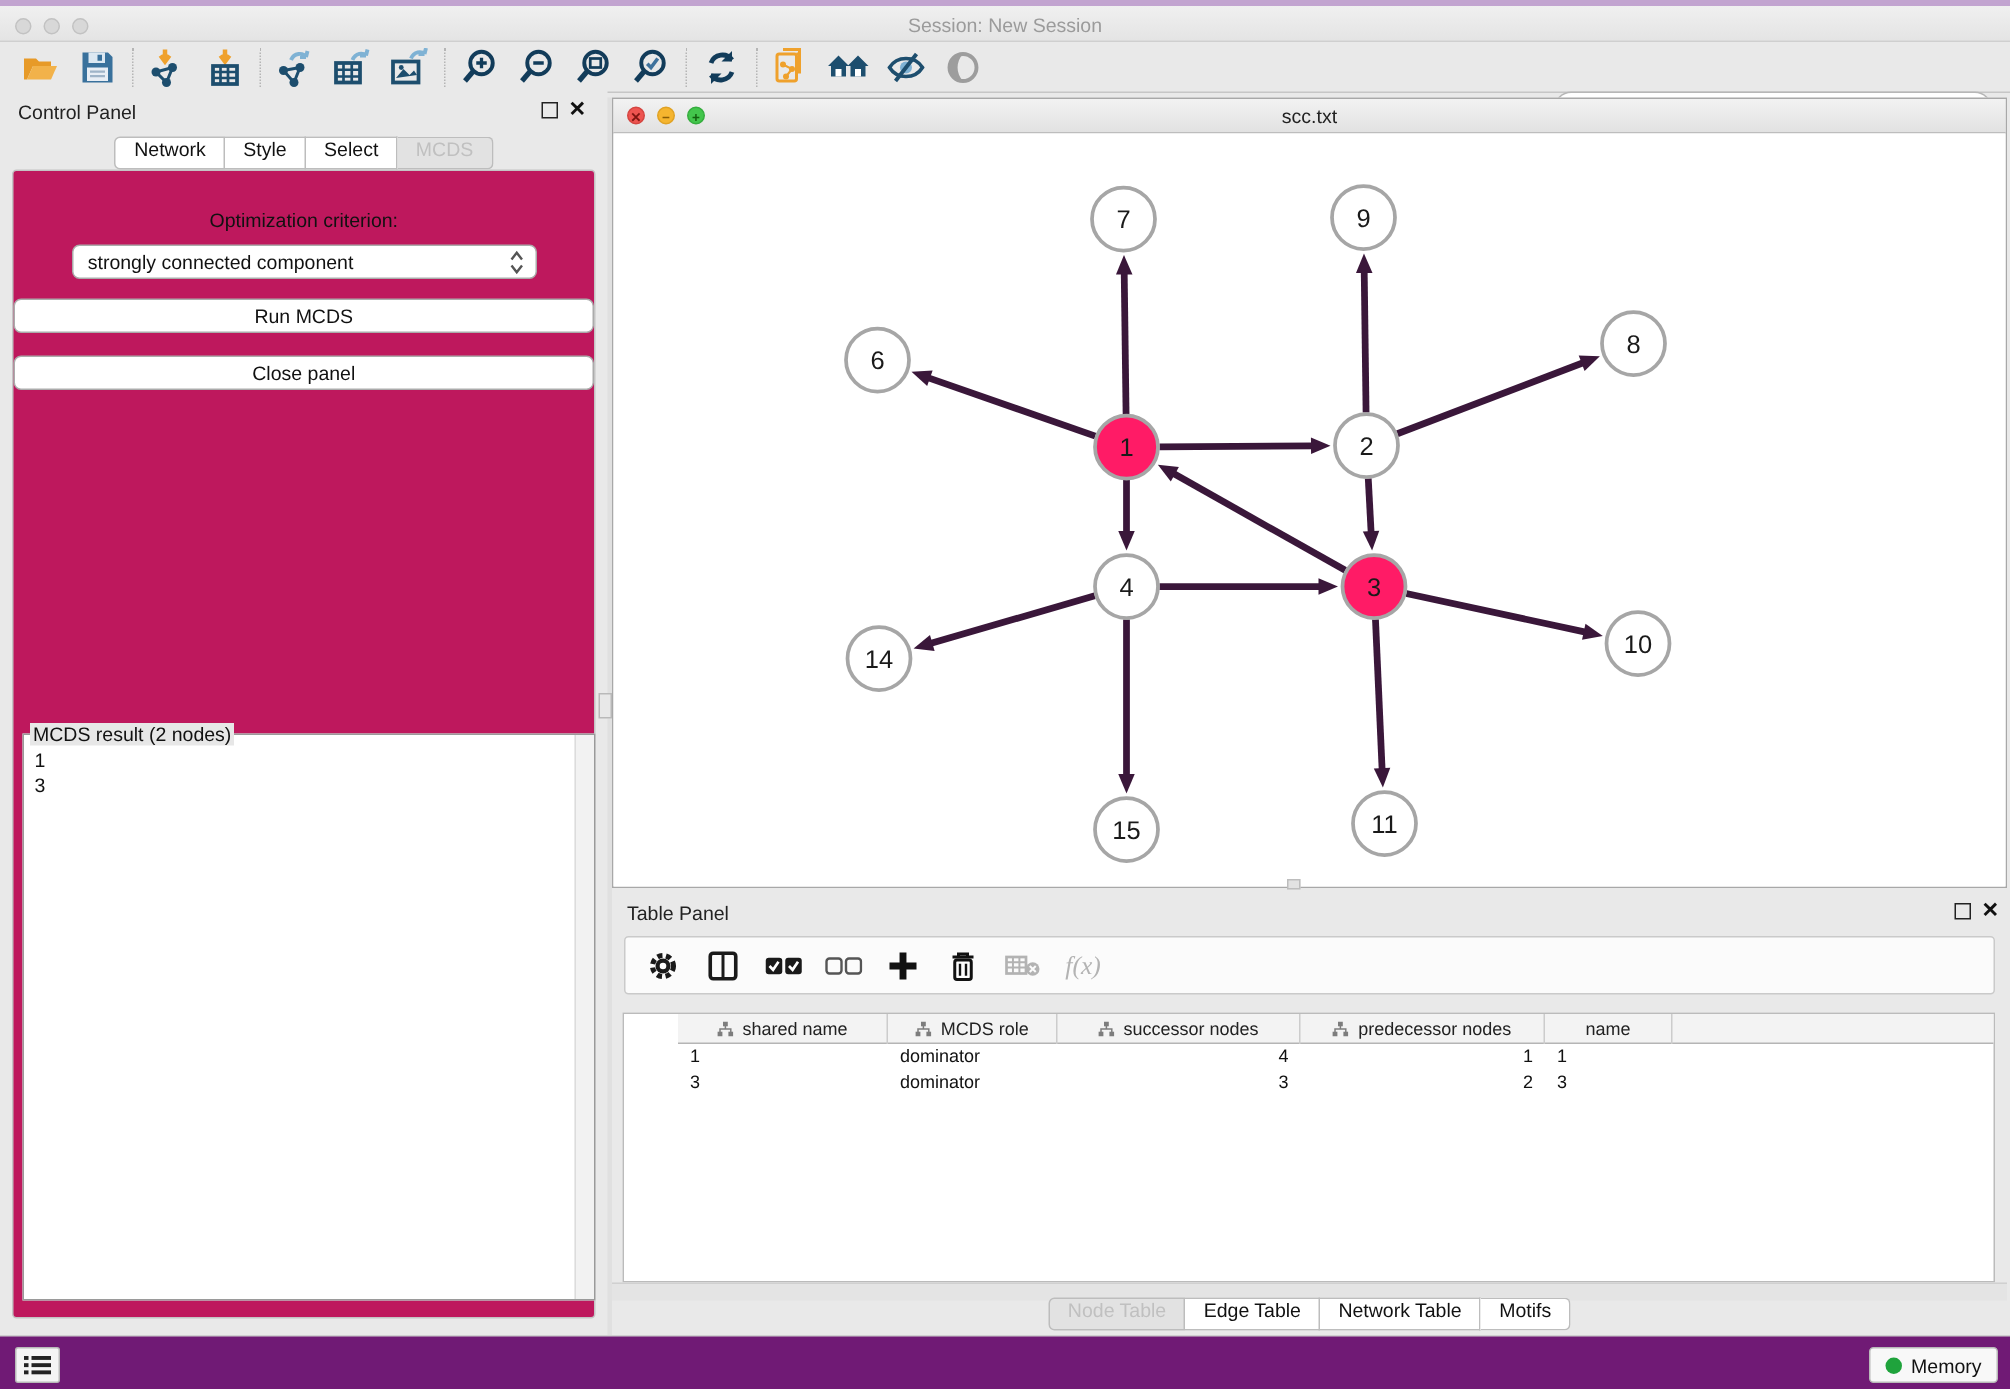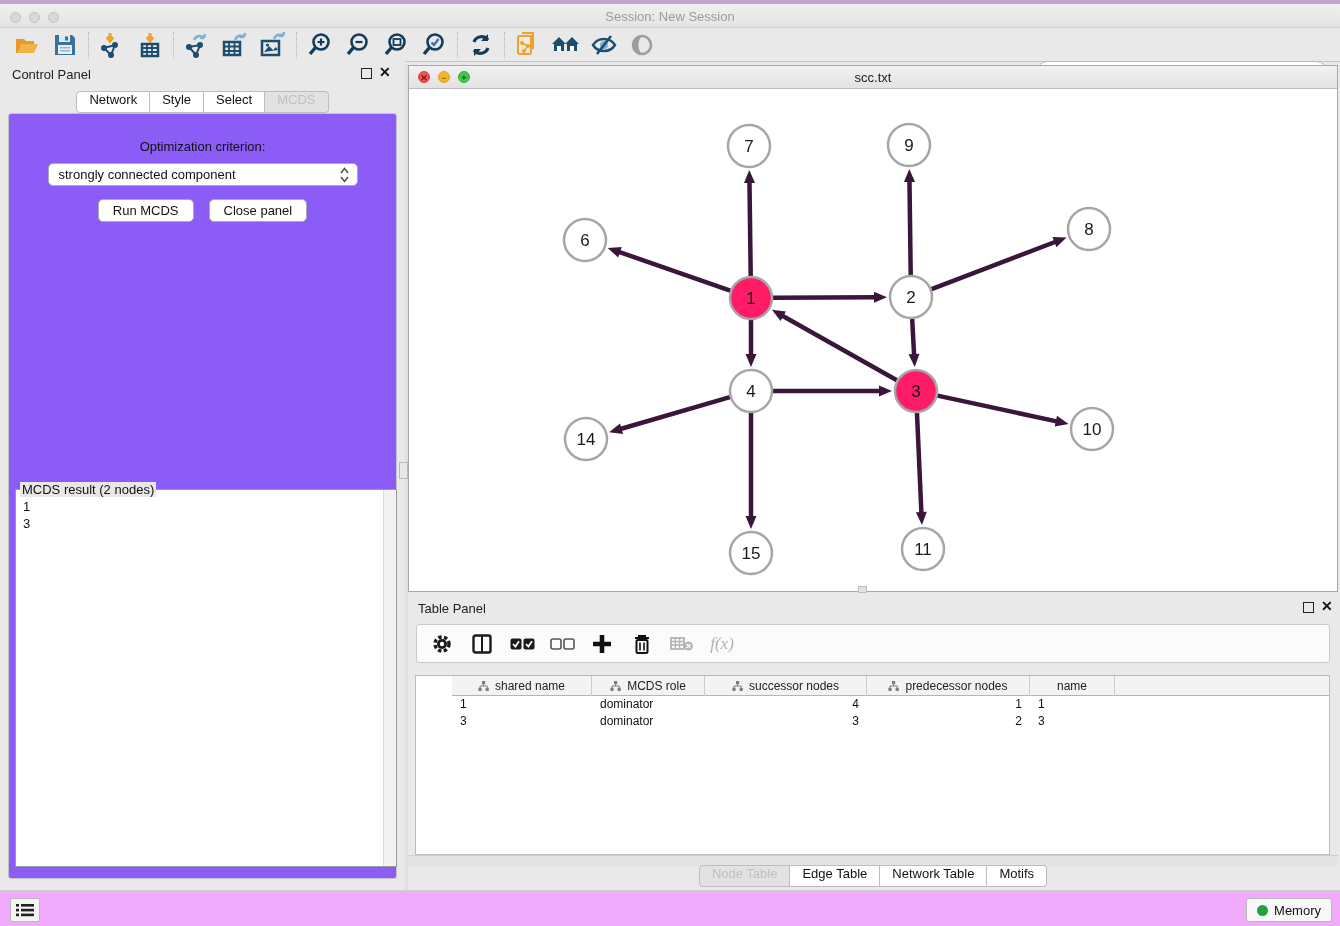--- a/index.html
+++ b/index.html
@@ -23,25 +23,25 @@
   #control-panel { left:0; top:60px; width:405px; height:825px; background:#e9e9e9; }
   #cp-header { position:absolute; left:0; top:0; width:100%; height:30px; }
   #cp-title { position:absolute; left:12px; top:7px; font-size:13px; color:#222; }
   .panel-float { position:absolute; top:8px; width:11px; height:11px; border:1.5px solid #222; }
   .panel-close { position:absolute; top:4px; font-size:14px; font-weight:bold; color:#111; }
   #cp-tabs { position:absolute; left:0; top:31px; width:100%; display:flex; justify-content:center; }
   .seg-tab { font-size:13px; padding:0 12px; background:#fff; border:1px solid #bdbdbd; border-left:none; color:#111; height:22px; }
   .seg-tab:first-child { border-left:1px solid #bdbdbd; border-radius:4px 0 0 4px; }
   .seg-tab:last-child { border-radius:0 4px 4px 0; }
   .seg-tab.active { background:#e2e2e2; color:#c0c0c0; }
-  #cp-body { position:absolute; left:8px; top:53px; width:389px; height:766px; background:#8b5cf6; border:1px solid #c4c4c4; border-radius:3px; }
+  #cp-body { position:absolute; left:8px; top:53px; width:389px; height:766px; background:#be185d; border:1px solid #c4c4c4; border-radius:3px; }
   #opt-label { margin-top:25px; text-align:center; font-size:13px; color:#111; }
   #opt-select { position:relative; margin:9px auto 0; width:310px; height:23px; background:#fff; border:1px solid #ababab; border-radius:5px; font-size:13px; color:#111; line-height:21px; padding-left:10px; }
   #opt-stepper { position:absolute; right:8px; top:3px; }
-  #cp-buttons { margin-top:13px; display:flex; justify-content:center; gap:15px; }
+  #cp-buttons { margin-top:13px; display:flex; justify-content:center; gap:15px;flex-direction:column; }
   .cp-btn { background:#fff; border:1px solid #ababab; border-radius:5px; font-size:13px; color:#111; padding:3px 14px; height:23px; }
   #mcds-result { position:absolute; left:6px; top:375px; width:382px; height:378px; border:1px solid #9a9a9a; background:#fff; }
   #mcds-legend { position:absolute; left:4px; top:-8px; background:#e7e7e7; font-size:13px; color:#111; padding:0 2px; }
   #mcds-lines { position:absolute; left:0; top:4px; right:13px; bottom:0; padding:4px 7px; font-size:13px; line-height:17px; color:#111; }
   #mcds-scroll { position:absolute; right:0; top:0; bottom:0; width:13px; background:#f2f2f2; border-left:1px solid #dcdcdc; }
 
   
   #v-splitter { left:405px; top:65px; width:3px; height:825px; background:#e0e0e0; }
   #v-handle { left:399px; top:462px; width:9px; height:17px; background:#e8e8e8; border:1px solid #b9b9b9; }
   #h-handle { left:858px; top:586px; width:9px; height:7px; background:#e2e2e2; border:1px solid #bdbdbd; }
@@ -62,21 +62,21 @@
   #node-table { position:absolute; left:7px; top:80px; width:915px; height:180px; background:#fff; border:1px solid #bbb;padding-left:36px; }
   #nt-header { display:flex; height:20px; background:#f3f3f3; border-bottom:1px solid #b5b5b5; }
   .nt-hcell { display:flex; align-items:center; justify-content:center; gap:6px; font-size:12px; color:#222; border-right:1px solid #ccc; height:20px; }
   .nt-row { display:flex; height:17px; font-size:12px; color:#111; }
   .nt-cell { padding:1px 8px; white-space:nowrap; overflow:hidden; }
   .ral { text-align:right; }
   #tp-bottomstrip { position:absolute; left:0px; top:260px; width:930px; height:12px; background:#e4e4e4; border-top:1px solid #d0d0d0; }
   #tp-tabs { position:absolute; left:0; top:270px; width:100%; display:flex; justify-content:center; }
 
   
-  #statusbar { left:0; top:890px; width:1340px; height:36px; background:#f0abfc; border-top:1px solid #cfcfcf; }
+  #statusbar { left:0; top:890px; width:1340px; height:36px; background:#701a75; border-top:1px solid #cfcfcf; }
   #list-btn { position:absolute; left:10px; top:7px; width:30px; height:24px; background:#f4f4f4; border:1px solid #b9b9b9; border-radius:2px; display:flex; align-items:center; justify-content:center; }
   #memory-btn { position:absolute; right:8px; top:7px; height:24px; background:#f8f8f8; border:1px solid #b9b9b9; border-radius:3px; display:flex; align-items:center; gap:6px; padding:0 10px; font-size:13px; color:#111; }
   #memory-dot { width:11px; height:11px; border-radius:50%; background:#1fa33c; }
 </style>
 </head>
 <body>
 
 <div id="app">
 
   <div id="desktop-strip" class="abs"></div>

